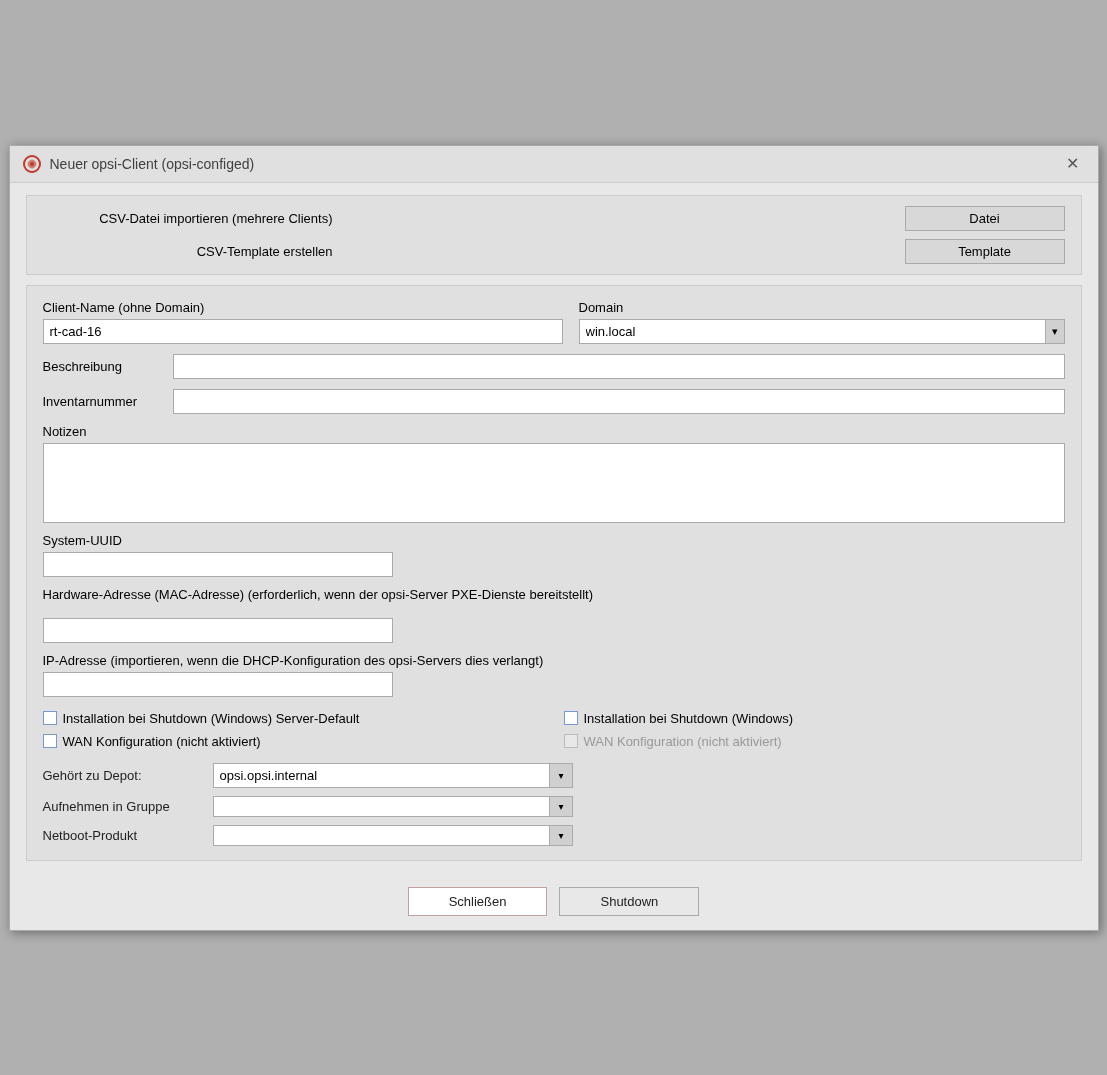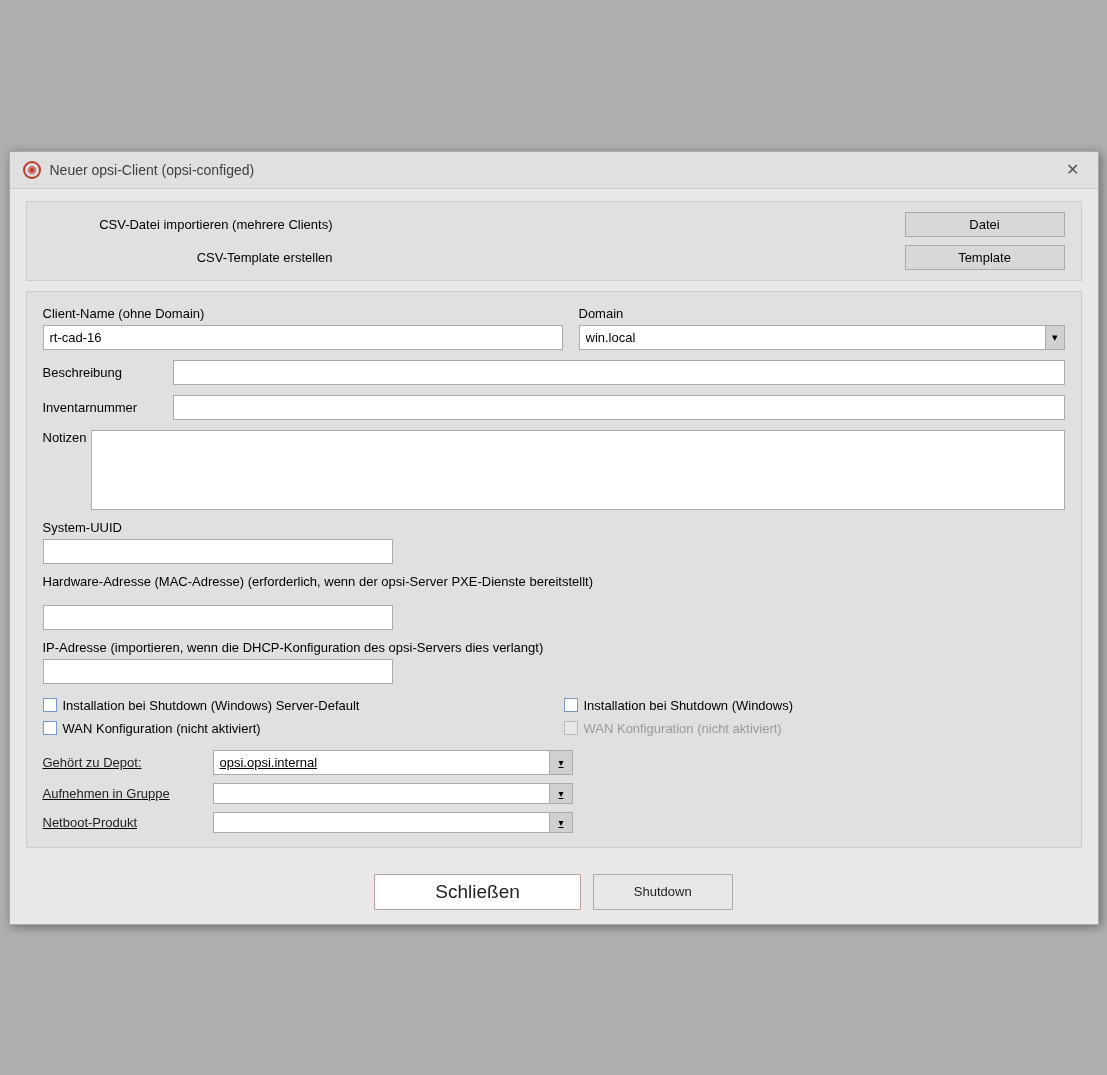--- a/index.html
+++ b/index.html
@@ -185,20 +185,21 @@
       align-items: center;
       gap: 10px;
     }
 
     .inventar-input {
       flex: 1;
     }
 
     .notizen-section {
       display: flex;
+      flex-direction: column;
       gap: 4px;
     }
 
     .notizen-textarea {
       width: 100%;
       height: 80px;
       background: white;
       border: 1px solid #aaa;
       padding: 4px 6px;
       font-size: 13px;
@@ -291,21 +292,20 @@
       display: flex;
       flex-direction: column;
       gap: 8px;
       margin-top: 4px;
     }
 
     .dropdown-row {
       display: flex;
       align-items: center;
       gap: 10px;
-      text-decoration: underline;
     }
 
     .dropdown-label {
       min-width: 160px;
       color: #222;
     }
 
     .dropdown-control {
       display: flex;
       align-items: center;
@@ -338,23 +338,23 @@
     .dialog-buttons {
       display: flex;
       justify-content: center;
       gap: 12px;
       padding: 14px 16px;
     }
 
     .btn-schliessen {
       background: white;
       border: 1px solid #c0a0a0;
-      padding: 6px 60px;
-      cursor: pointer;
-      font-size: 19px;
+      padding: 6px 40px;
+      cursor: pointer;
+      font-size: 13px;
       color: #222;
     }
 
     .btn-anlegen {
       background: #e8e8e8;
       border: 1px solid #aaa;
       padding: 6px 40px;
       cursor: pointer;
       font-size: 13px;
       color: #222;

